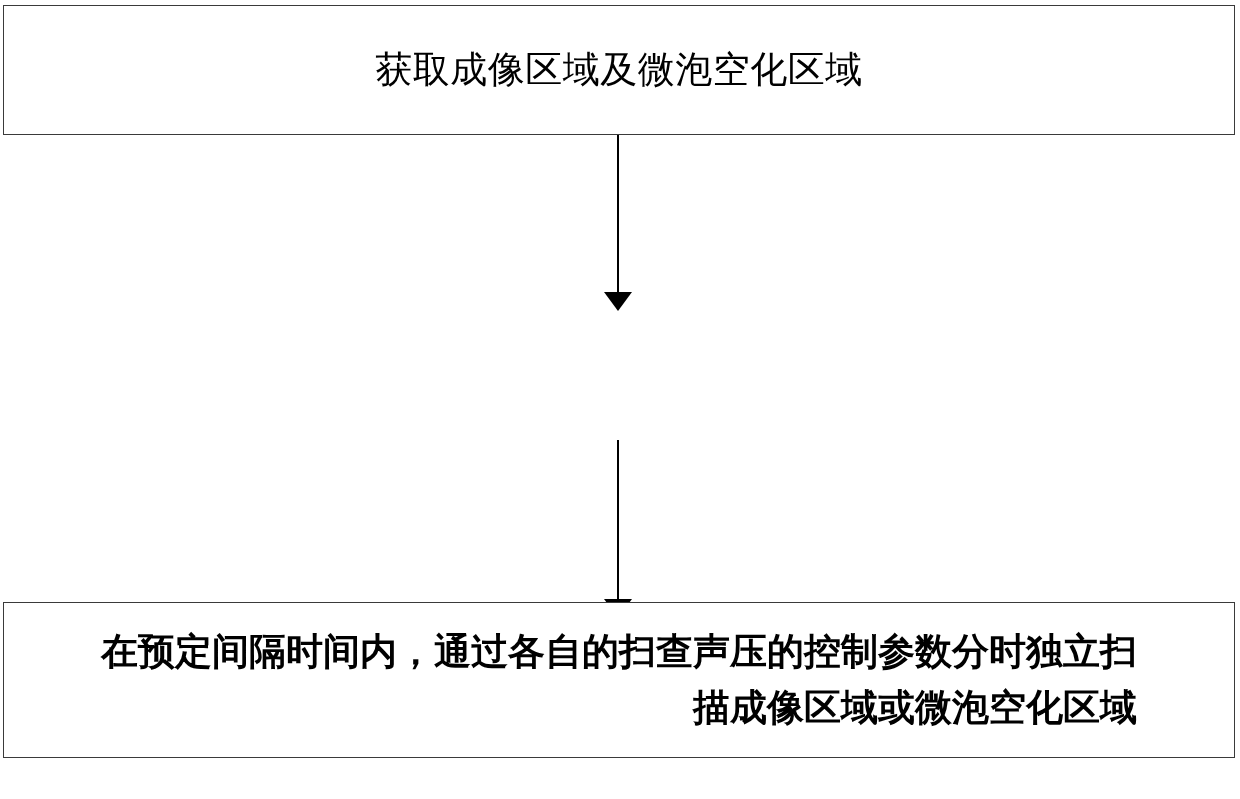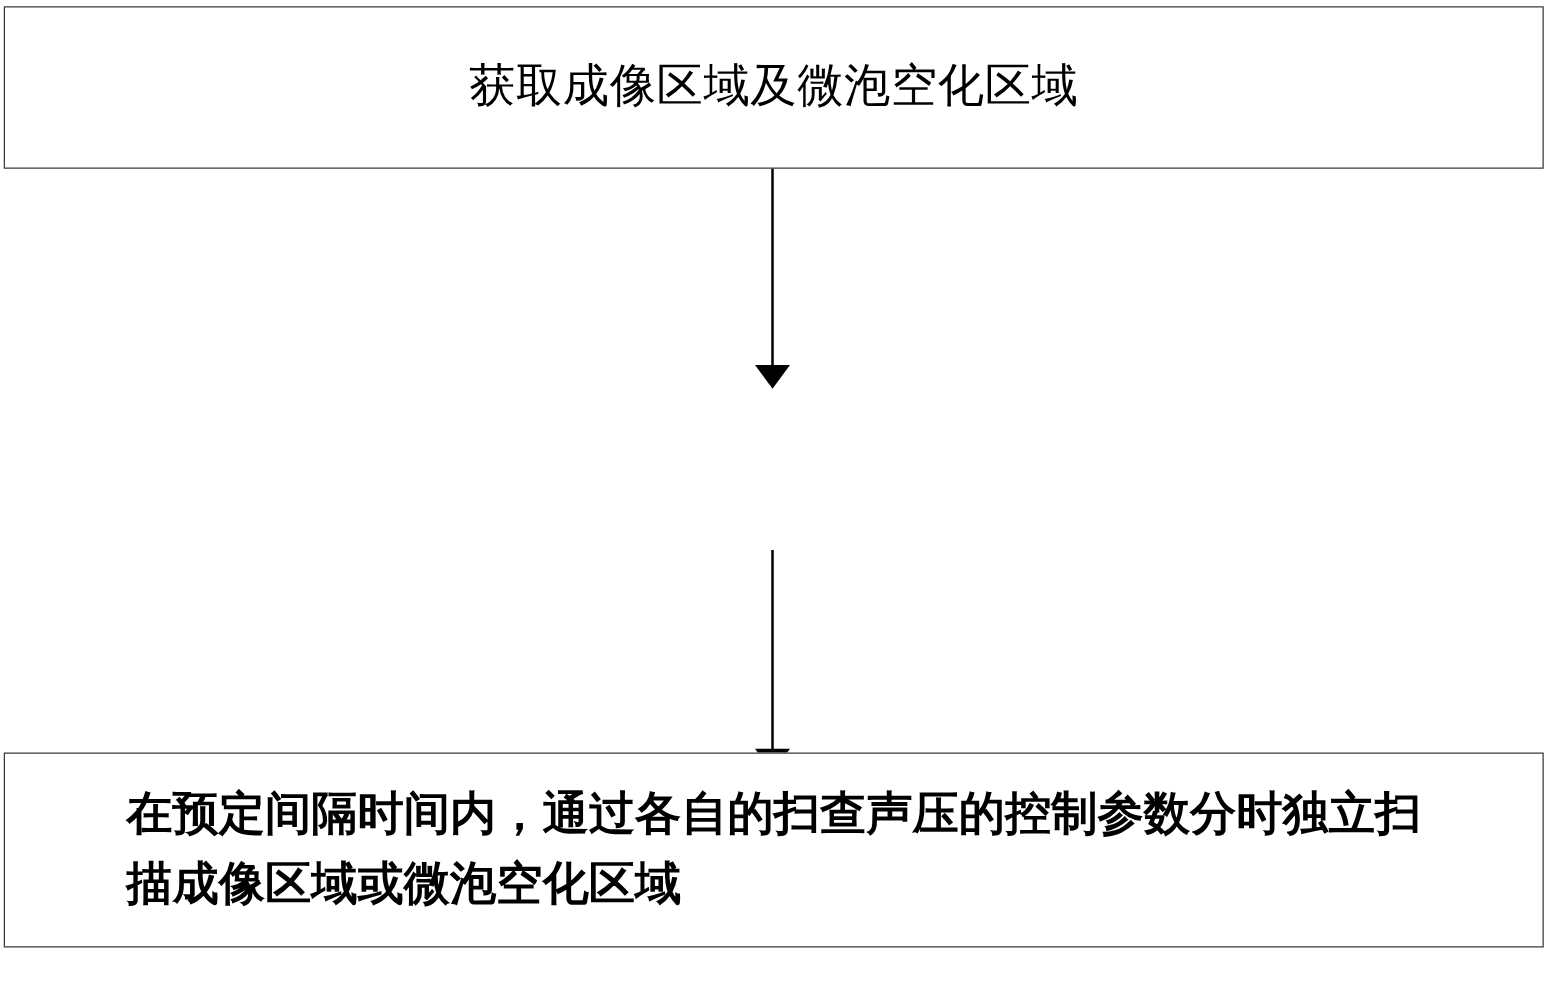--- a/index.html
+++ b/index.html
@@ -20,21 +20,21 @@
   .node {
     position: absolute;
     left: 3px;
     width: 1232px;
     box-sizing: border-box;
     border: 1.4px solid #3a3a3a;
     background: #ffffff;
     display: flex;
     align-items: center;
     justify-content: center;
-    text-align: left;
+    text-align: right;
   }
   .node-text {
     font-family: "Liberation Serif", "DejaVu Serif", serif;
     font-size: 37px;
     line-height: 1.48;
     color: #000000;
     letter-spacing: 0.5px;
     padding: 0 4px;
     white-space: pre-line;
   }

